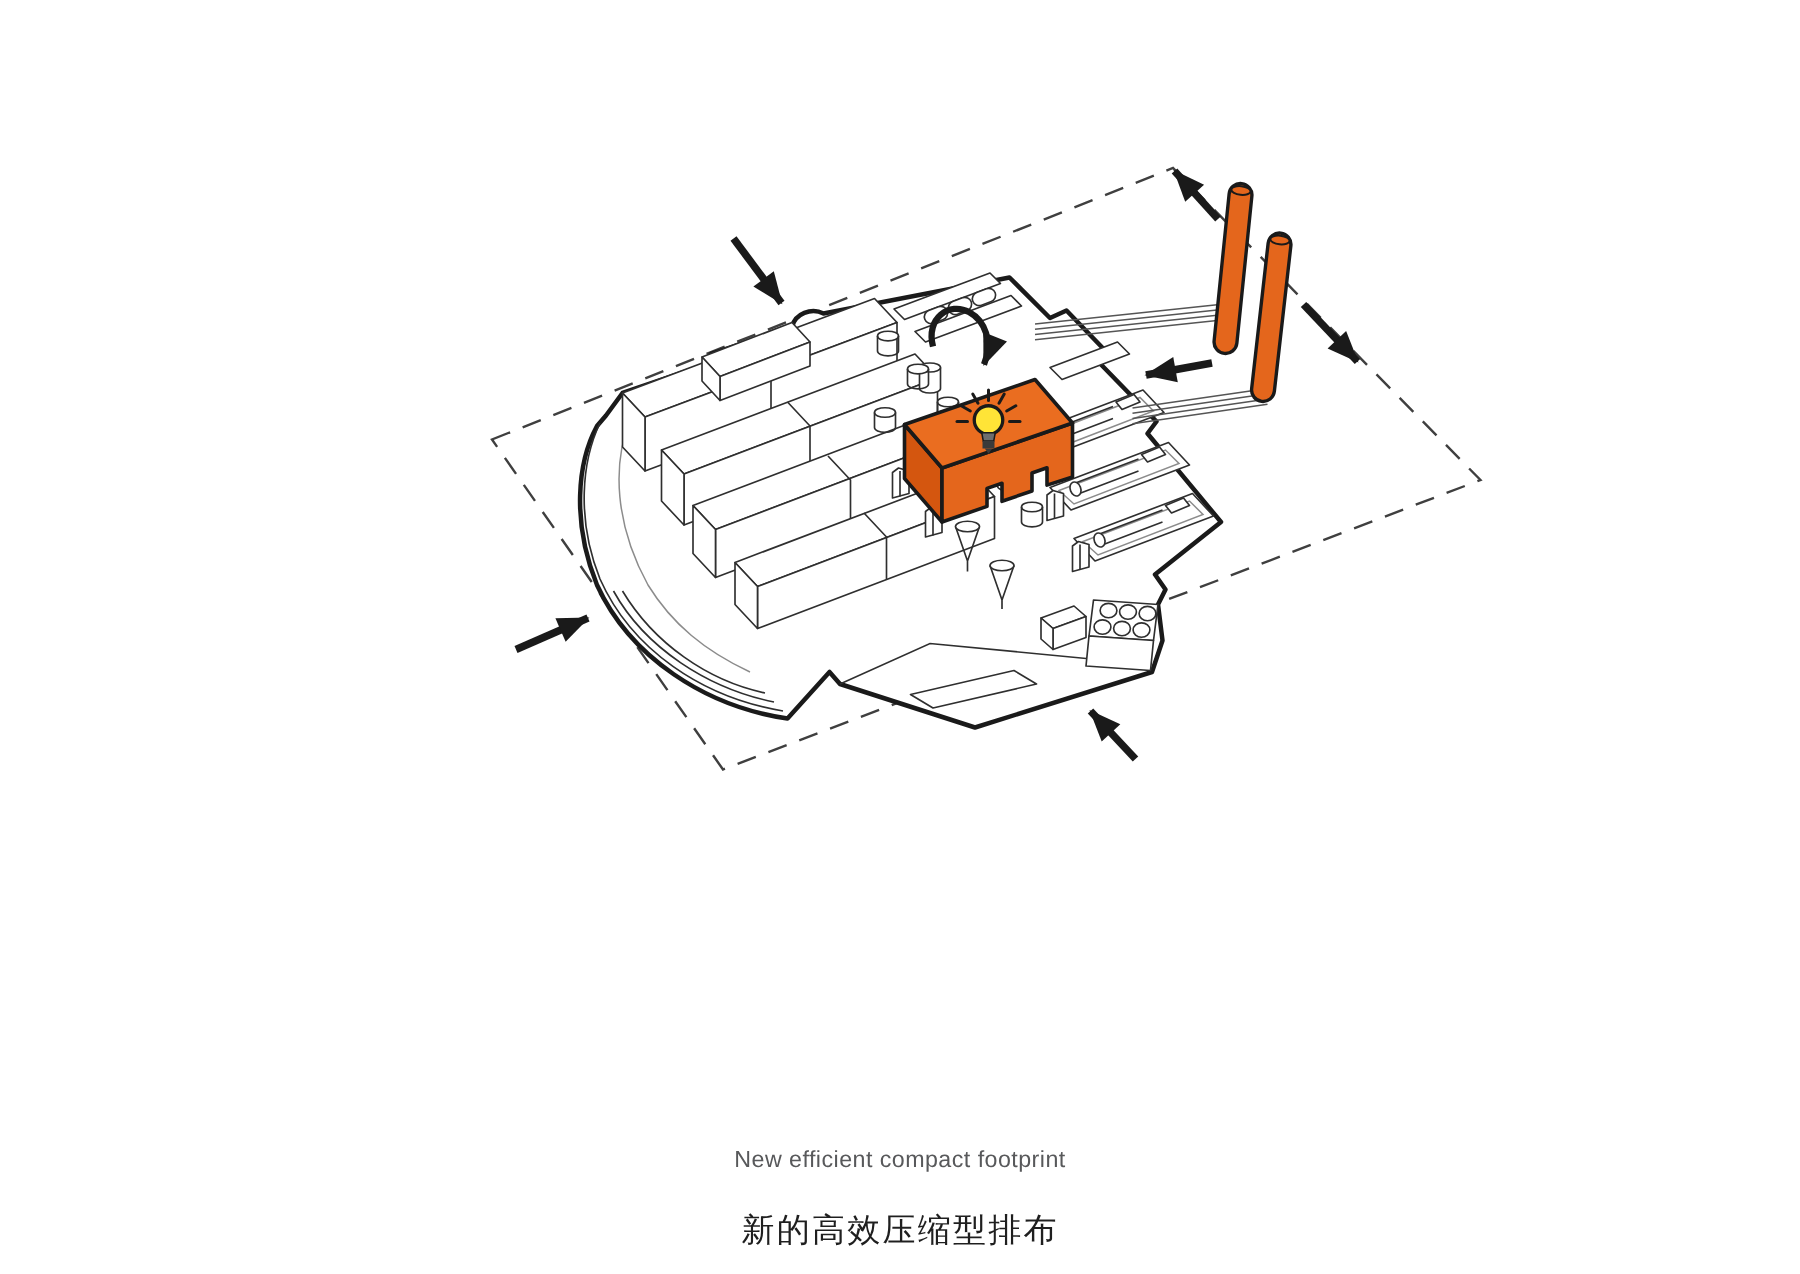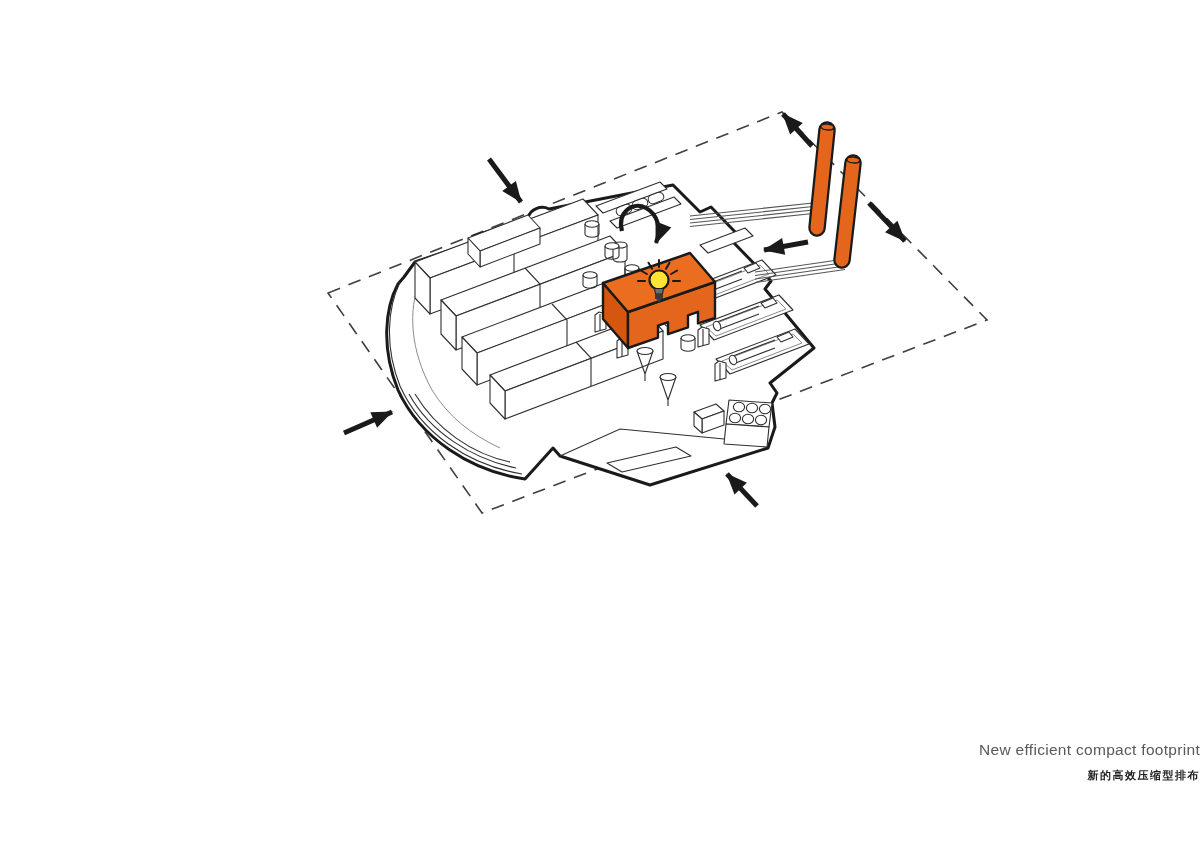--- a/index.html
+++ b/index.html
@@ -11,24 +11,24 @@
     --line-gray:#3F3F3F;
     --thin:#2F2F2F;
     --caption-en-color:#58595B;
     --caption-zh-color:#1F1F1F;
     --page-bg:#FFFFFF;
   }
   html,body{margin:0;padding:0;background:var(--page-bg);}
   .stage{position:relative;width:1200px;height:849px;background:var(--page-bg);overflow:hidden;
          font-family:"Liberation Sans", sans-serif;}
   .stage svg{position:absolute;left:0;top:0;}
-  .caption{position:absolute;left:0;top:741px;width:100%;text-align:right;}
+  .caption{position:absolute;left:0;top:765px;width:100%;text-align:center;}
   .cap-en{font-size:15.5px;line-height:1.2;letter-spacing:.3px;color:var(--caption-en-color);}
-  .cap-zh{font-size:11px;line-height:1.2;font-weight:bold;letter-spacing:1.5px;
-          color:var(--caption-zh-color);margin-top:9px;}
+  .cap-zh{font-size:22px;line-height:1.2;font-weight:normal;letter-spacing:1.5px;
+          color:var(--caption-zh-color);margin-top:23px;}
   .w{fill:#fff;stroke:var(--thin);stroke-width:1.1;stroke-linejoin:round;}
   .ln{fill:none;stroke:var(--thin);stroke-width:1.1;}
   .lt{fill:none;stroke:#8C8C8C;stroke-width:1;}
 </style>
 </head>
 <body>
 
 <div class="stage">
   <svg width="1200" height="849" viewBox="0 0 1200 849">
     <defs>

